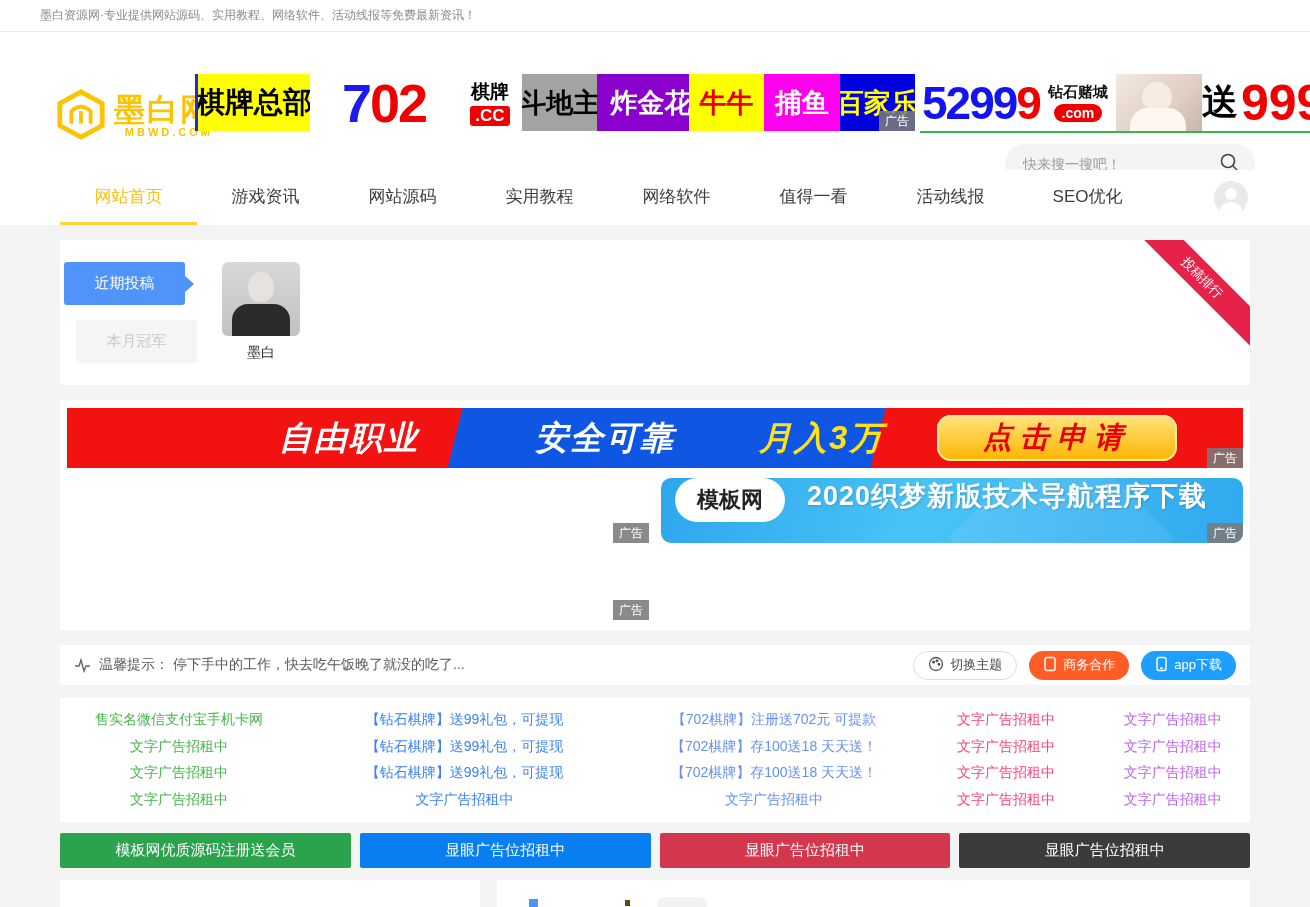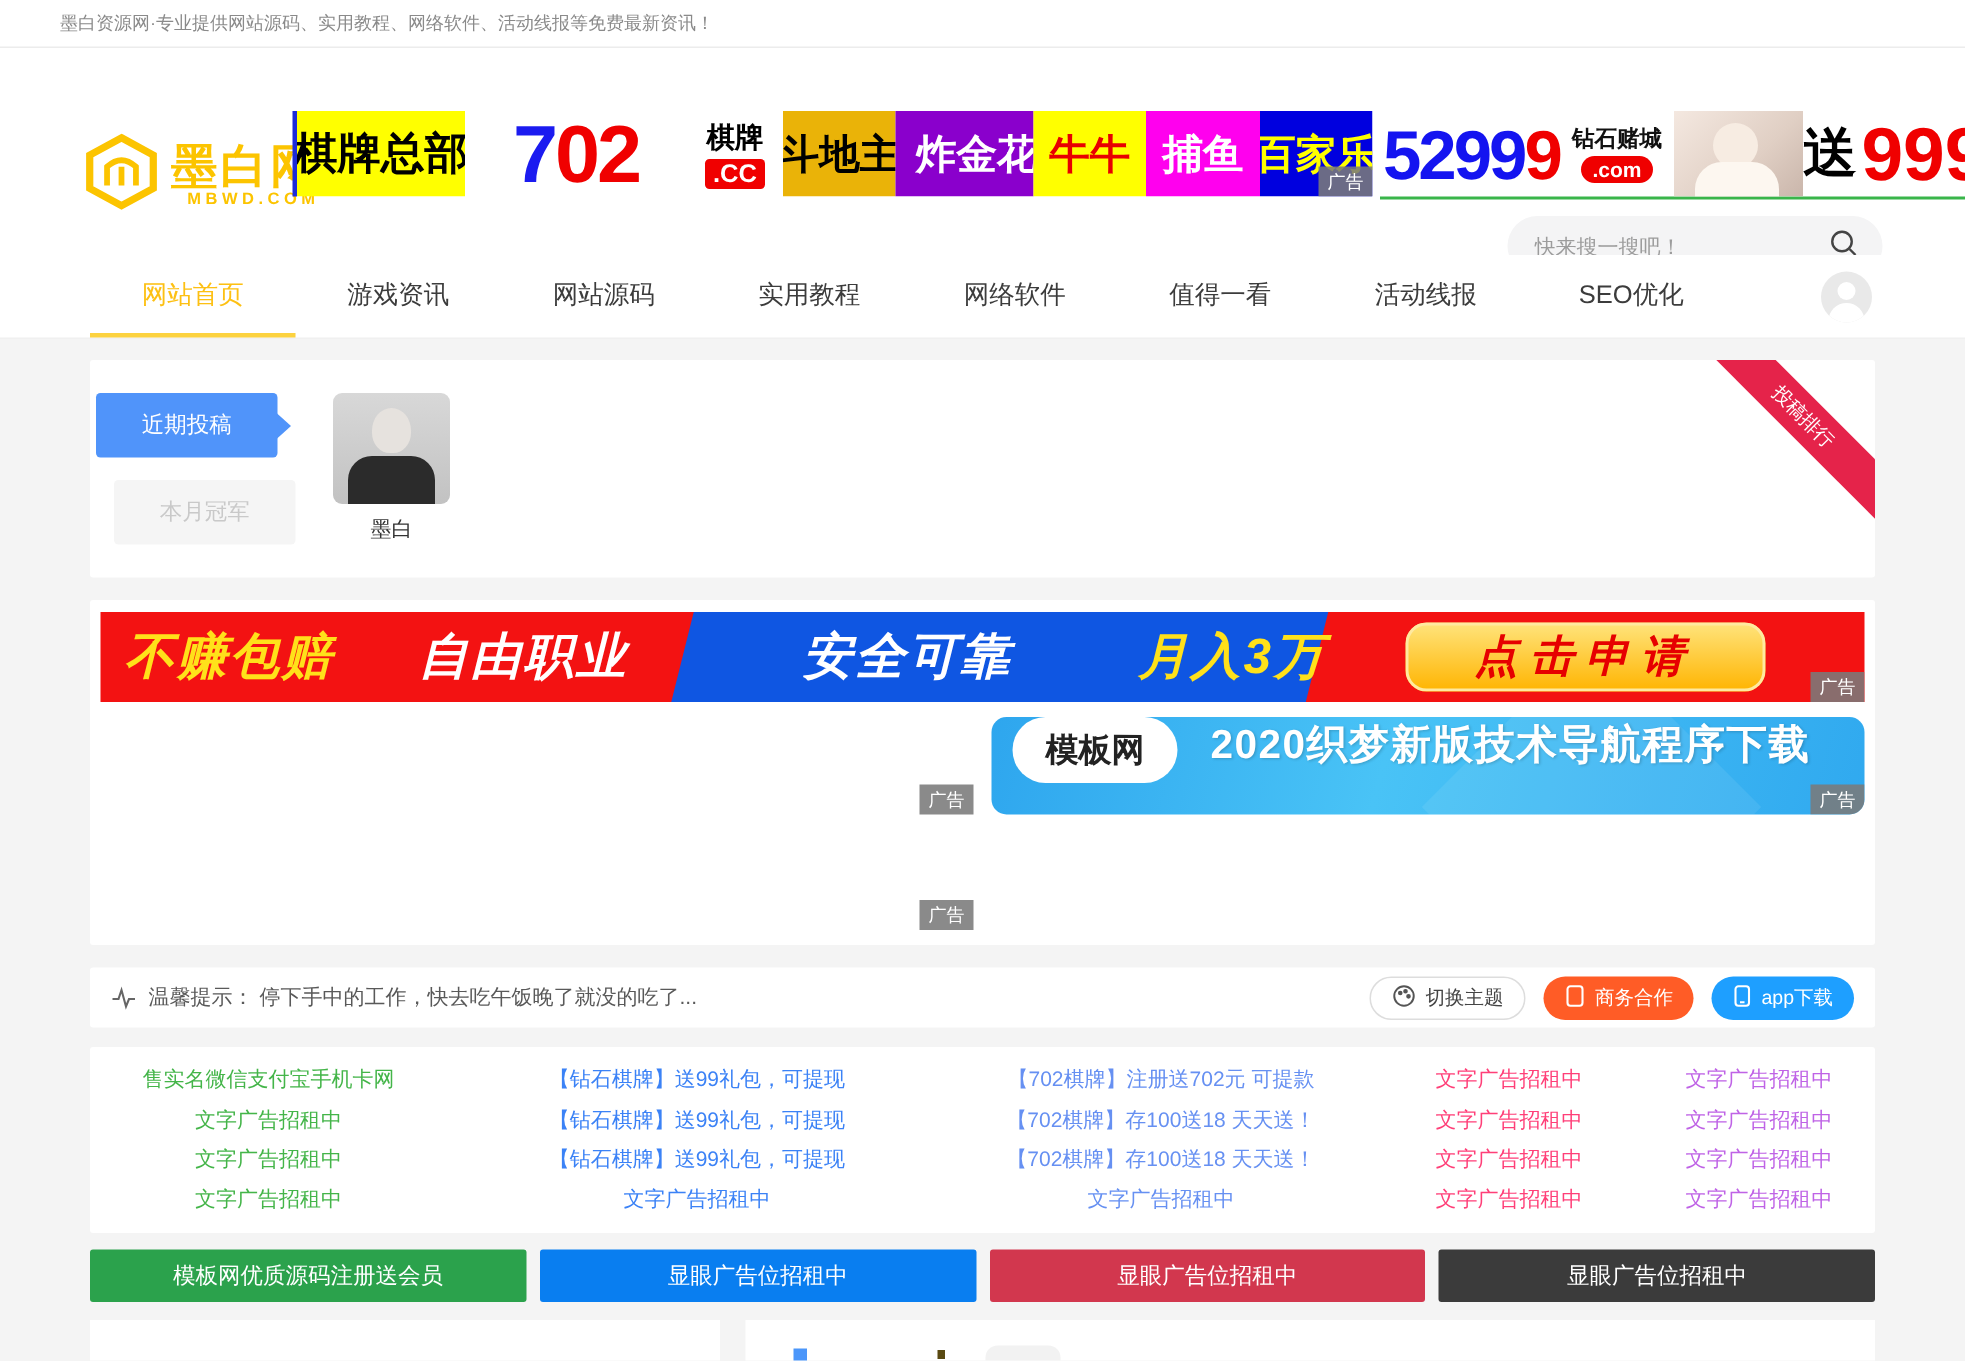--- a/index.html
+++ b/index.html
@@ -29,21 +29,21 @@
 
   .b1 { height:57px; display:flex; border-left:3px solid #1c2bd8; }
   .b1 > div { display:flex; align-items:center; justify-content:center; white-space:nowrap; overflow:hidden; }
   .b1-seg1 { background:#ffff00; color:#000; width:112px; font-size:29px; font-weight:bold; }
   .b1-num  { background:#fff; width:148px; font-size:54px; font-weight:bold; letter-spacing:-2px; }
   .b1-num .n7 { color:#1b1bf0; } .b1-num .n02 { color:#f00000; }
   .b1-stack { background:#fff; width:64px; flex-direction:column; gap:1px; }
   .b1-cc { background:#f00000; color:#fff; font-size:17px; font-weight:bold; padding:0 5px; border-radius:3px; }
   .b1-qp { color:#000; font-size:19px; font-weight:bold; }
   .b1-g { flex:1; font-size:27px; font-weight:bold; }
-  .b1-g1 { background:#eab308; color:#000; }
+  .b1-g1 { background:#a3a3a3; color:#000; }
   .b1-g2 { background:#8a00cc; color:#fff;padding-left:16px; }
   .b1-g3 { background:#ffff00; color:#e80000; }
   .b1-g4 { background:#ff00ee; color:#fff; }
   .b1-g5 { background:#0000df; color:#ffff00; }
 
   .b2 { height:59px; display:flex; align-items:center; background:#fff; border-bottom:2px solid #39b54a; }
   .b2 > div { display:flex; align-items:center; justify-content:center; white-space:nowrap; }
   .b2-num { font-size:46px; font-weight:bold; letter-spacing:-2px; padding-left:2px; }
   .b2-num .blue { color:#1414f0; } .b2-num .red { color:#f00000; }
   .b2-stack { flex-direction:column; width:76px; gap:2px; }
@@ -256,21 +256,20 @@
           <span class="body"></span>
       </div>
       <div class="c-name">墨白</div>
     </div>
   </div>
 
   <div class="card card-ads">
 
     <div class="bigbanner">
       <div class="bb-blue"></div>
-      <span class="bb-t bb-t1">不赚包赔</span>
       <span class="bb-t bb-t2">自由职业</span>
       <span class="bb-t bb-t3">安全可靠</span>
       <span class="bb-t bb-t4">月入3万</span>
       <span class="bb-cta">点击申请</span>
       <span class="adbadge">广告</span>
     </div>
 
     <div class="adrow">
       <div class="adslot">
         <span class="adbadge">广告</span>

